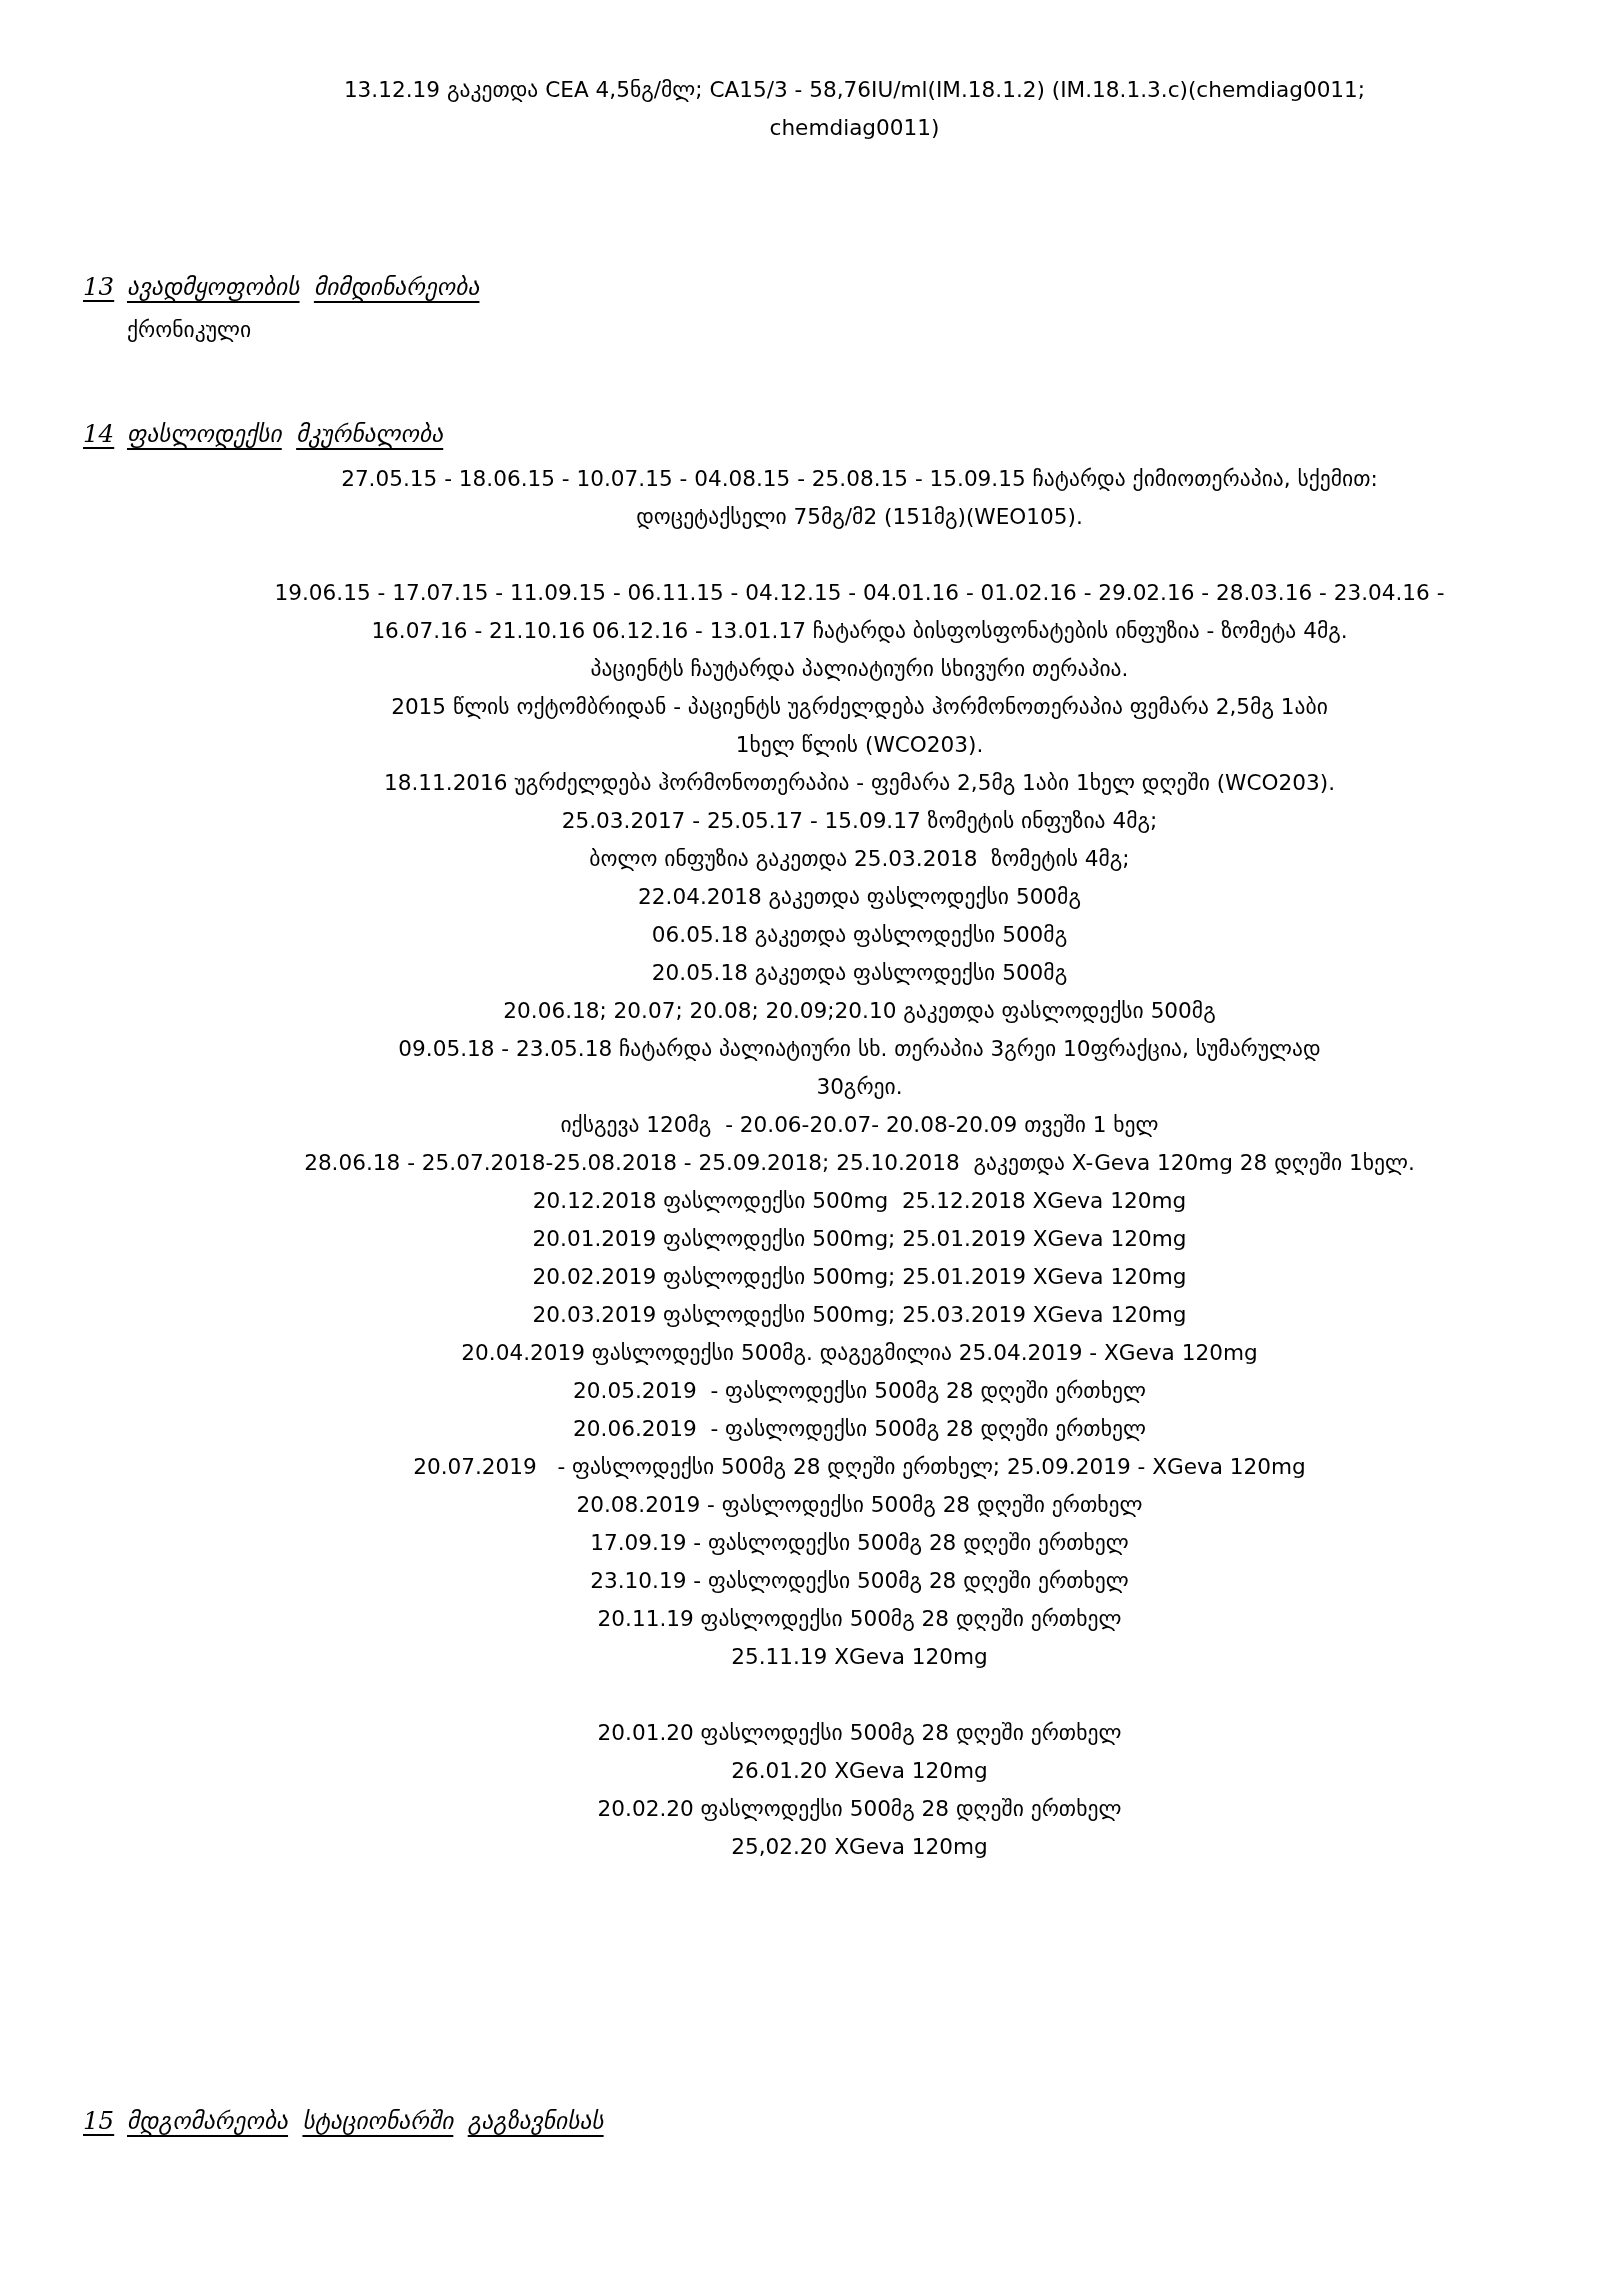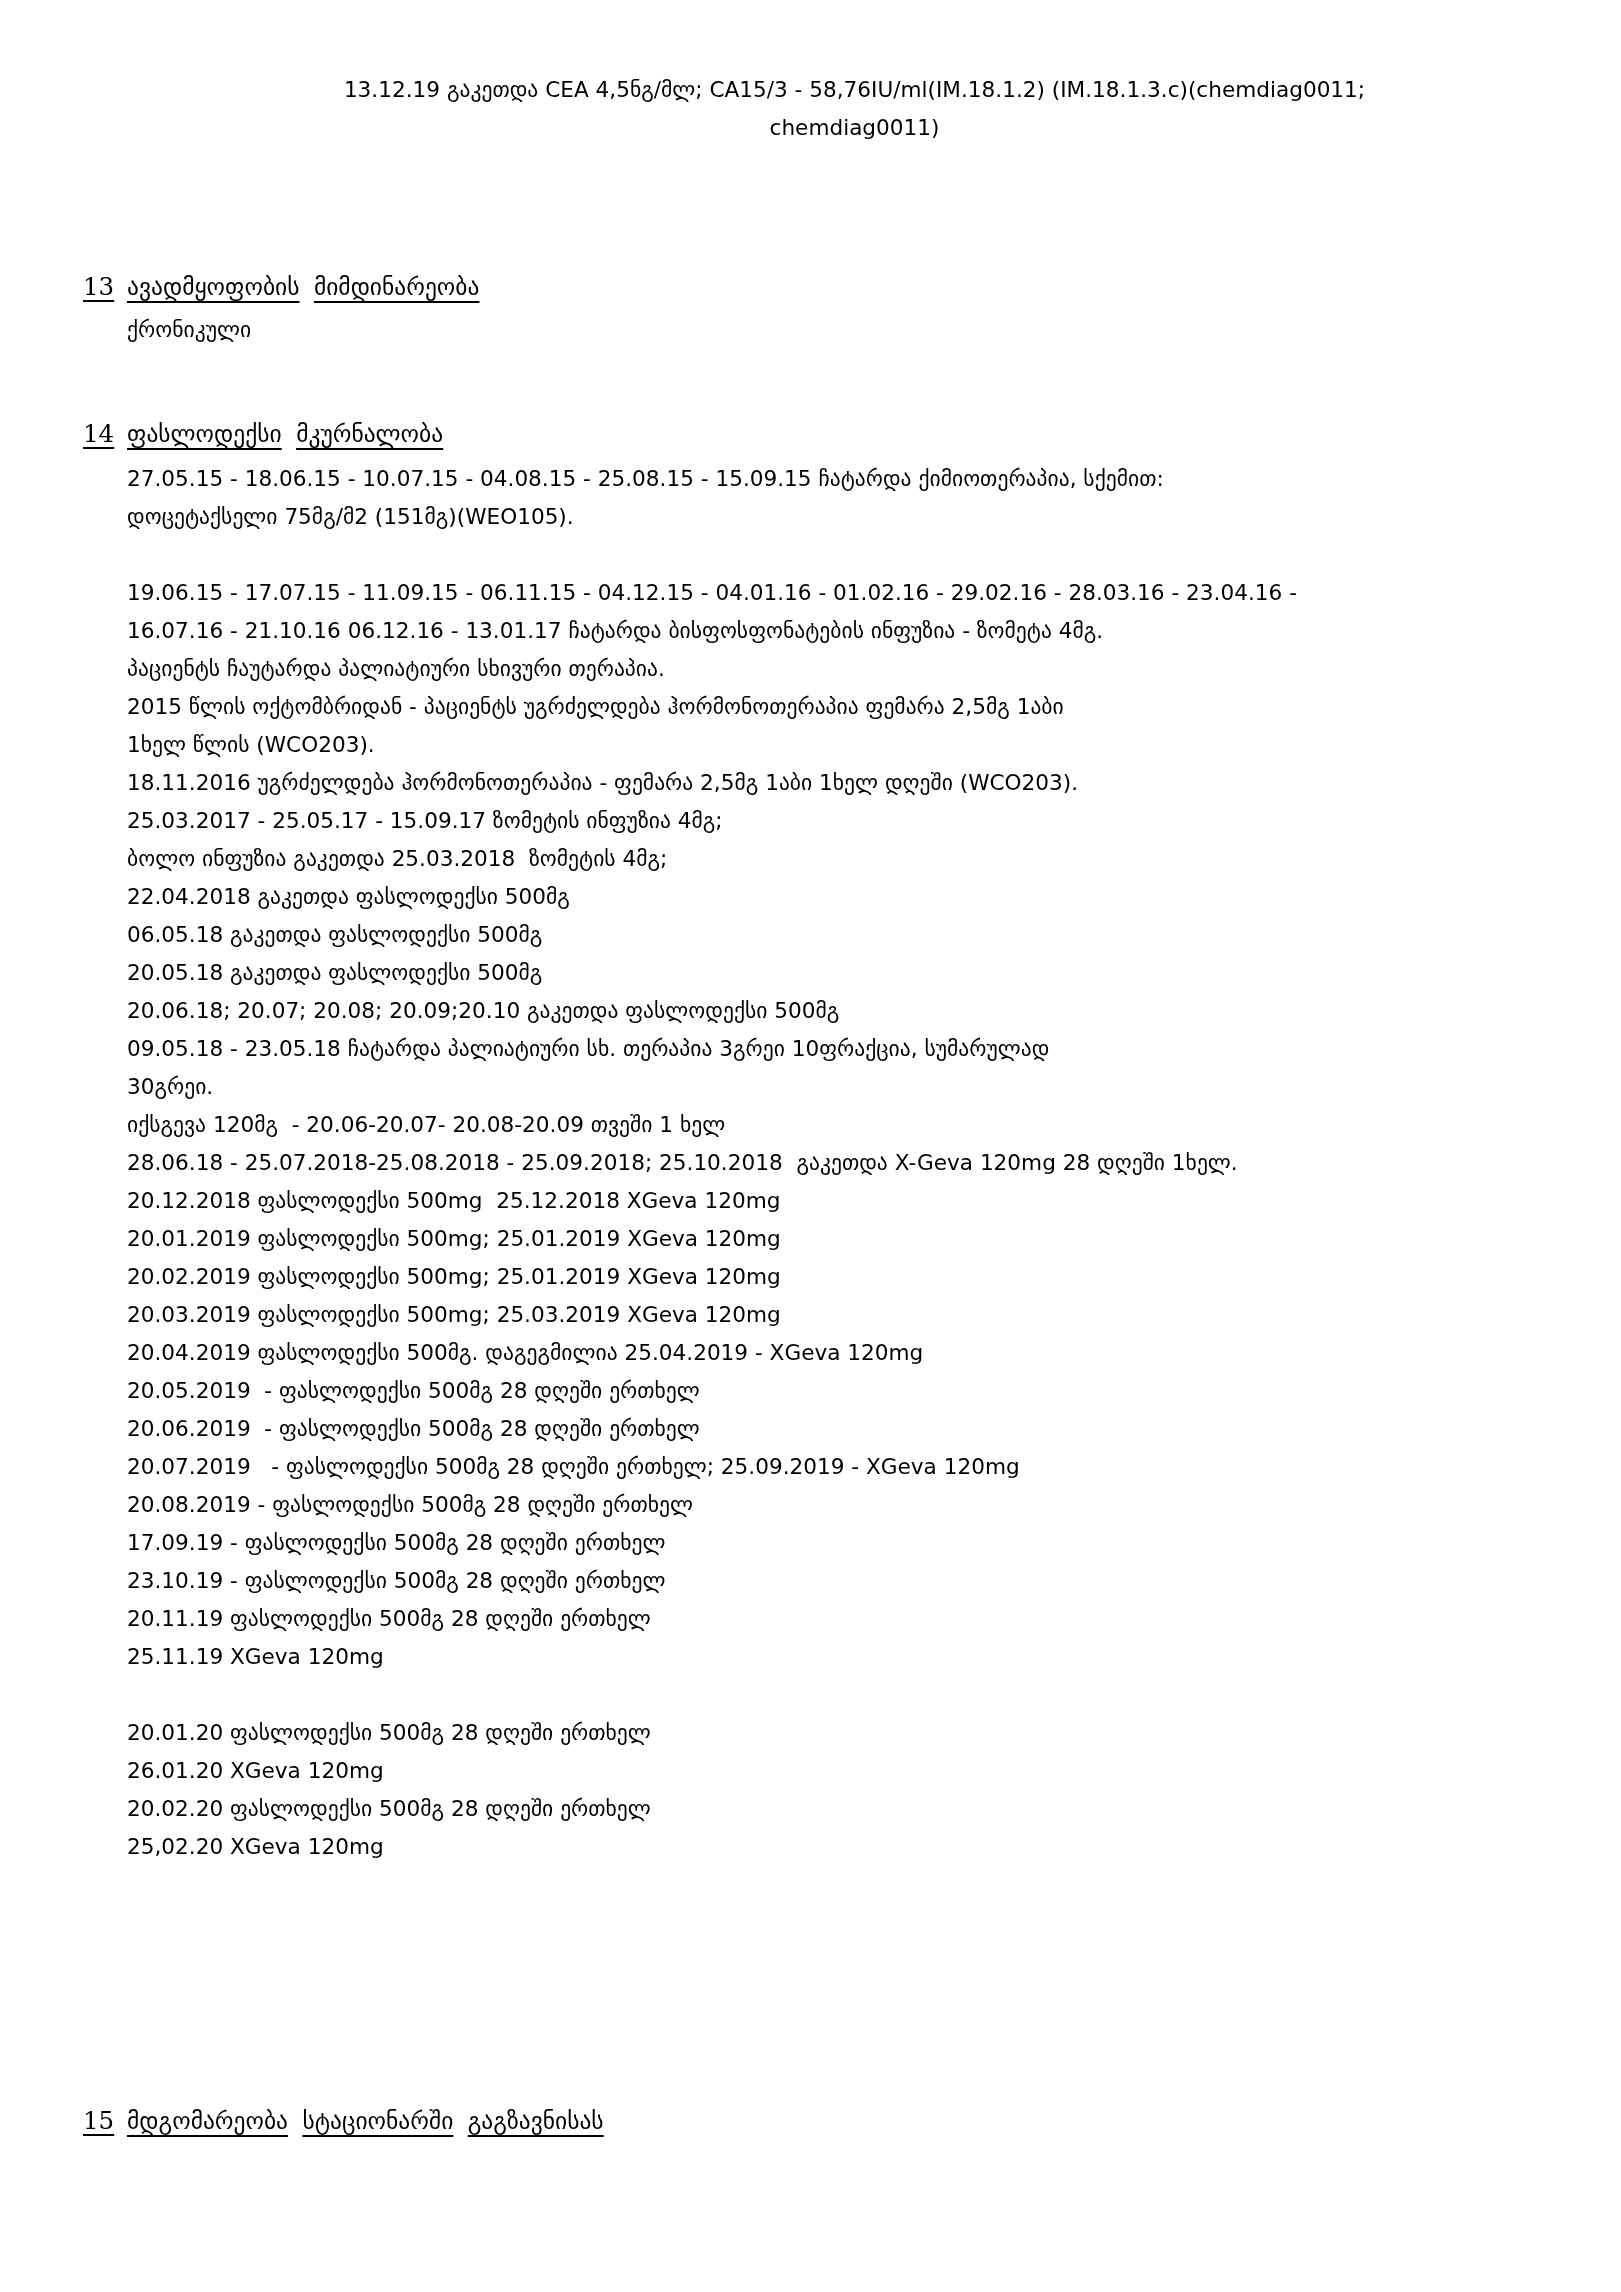--- a/index.html
+++ b/index.html
@@ -26,20 +26,21 @@
   .line {
     white-space: pre-wrap;
     min-height: 38px;
     line-height: 38px;
     font-size: 21.6px;
   }
   section { margin-left: 83px; margin-right: 29px; }
   .sec-head {
     font-size: 23.5px;
     line-height: 43px;
+    font-style: italic;
   }
   .sec-num {
     display: inline-block;
     width: 44px;
     font-family: "DejaVu Serif", serif;
     font-size: 24.5px;
     text-decoration: underline;
     text-underline-offset: 4.9px;
   }
   .sec-title { word-spacing: 6.9px; }
@@ -47,21 +48,21 @@
     text-decoration: underline;
     text-underline-offset: 5.9px;
     text-decoration-thickness: 1.5px;
   }
   .sec-body {
     margin-left: 44px;
   }
   .sec-13 { margin-top: 118px; }
   .sec-13 .sec-body { margin-top: 2px; }
   .sec-14 { margin-top: 63px; }
-  .sec-14 .sec-body { margin-top: 3.9px; }
+  .sec-14 .sec-body { margin-top: 3.9px; text-align: center; }
   .sec-15 { margin-top: 233px; }
 </style>
 </head>
 <body>
 
 <div class="page">
 
   <div class="intro">
       <div class="line">13.12.19 გაკეთდა CEA 4,5ნგ/მლ; CA15/3 - 58,76IU/ml(IM.18.1.2) (IM.18.1.3.c)(chemdiag0011;</div>
       <div class="line">chemdiag0011)</div>

